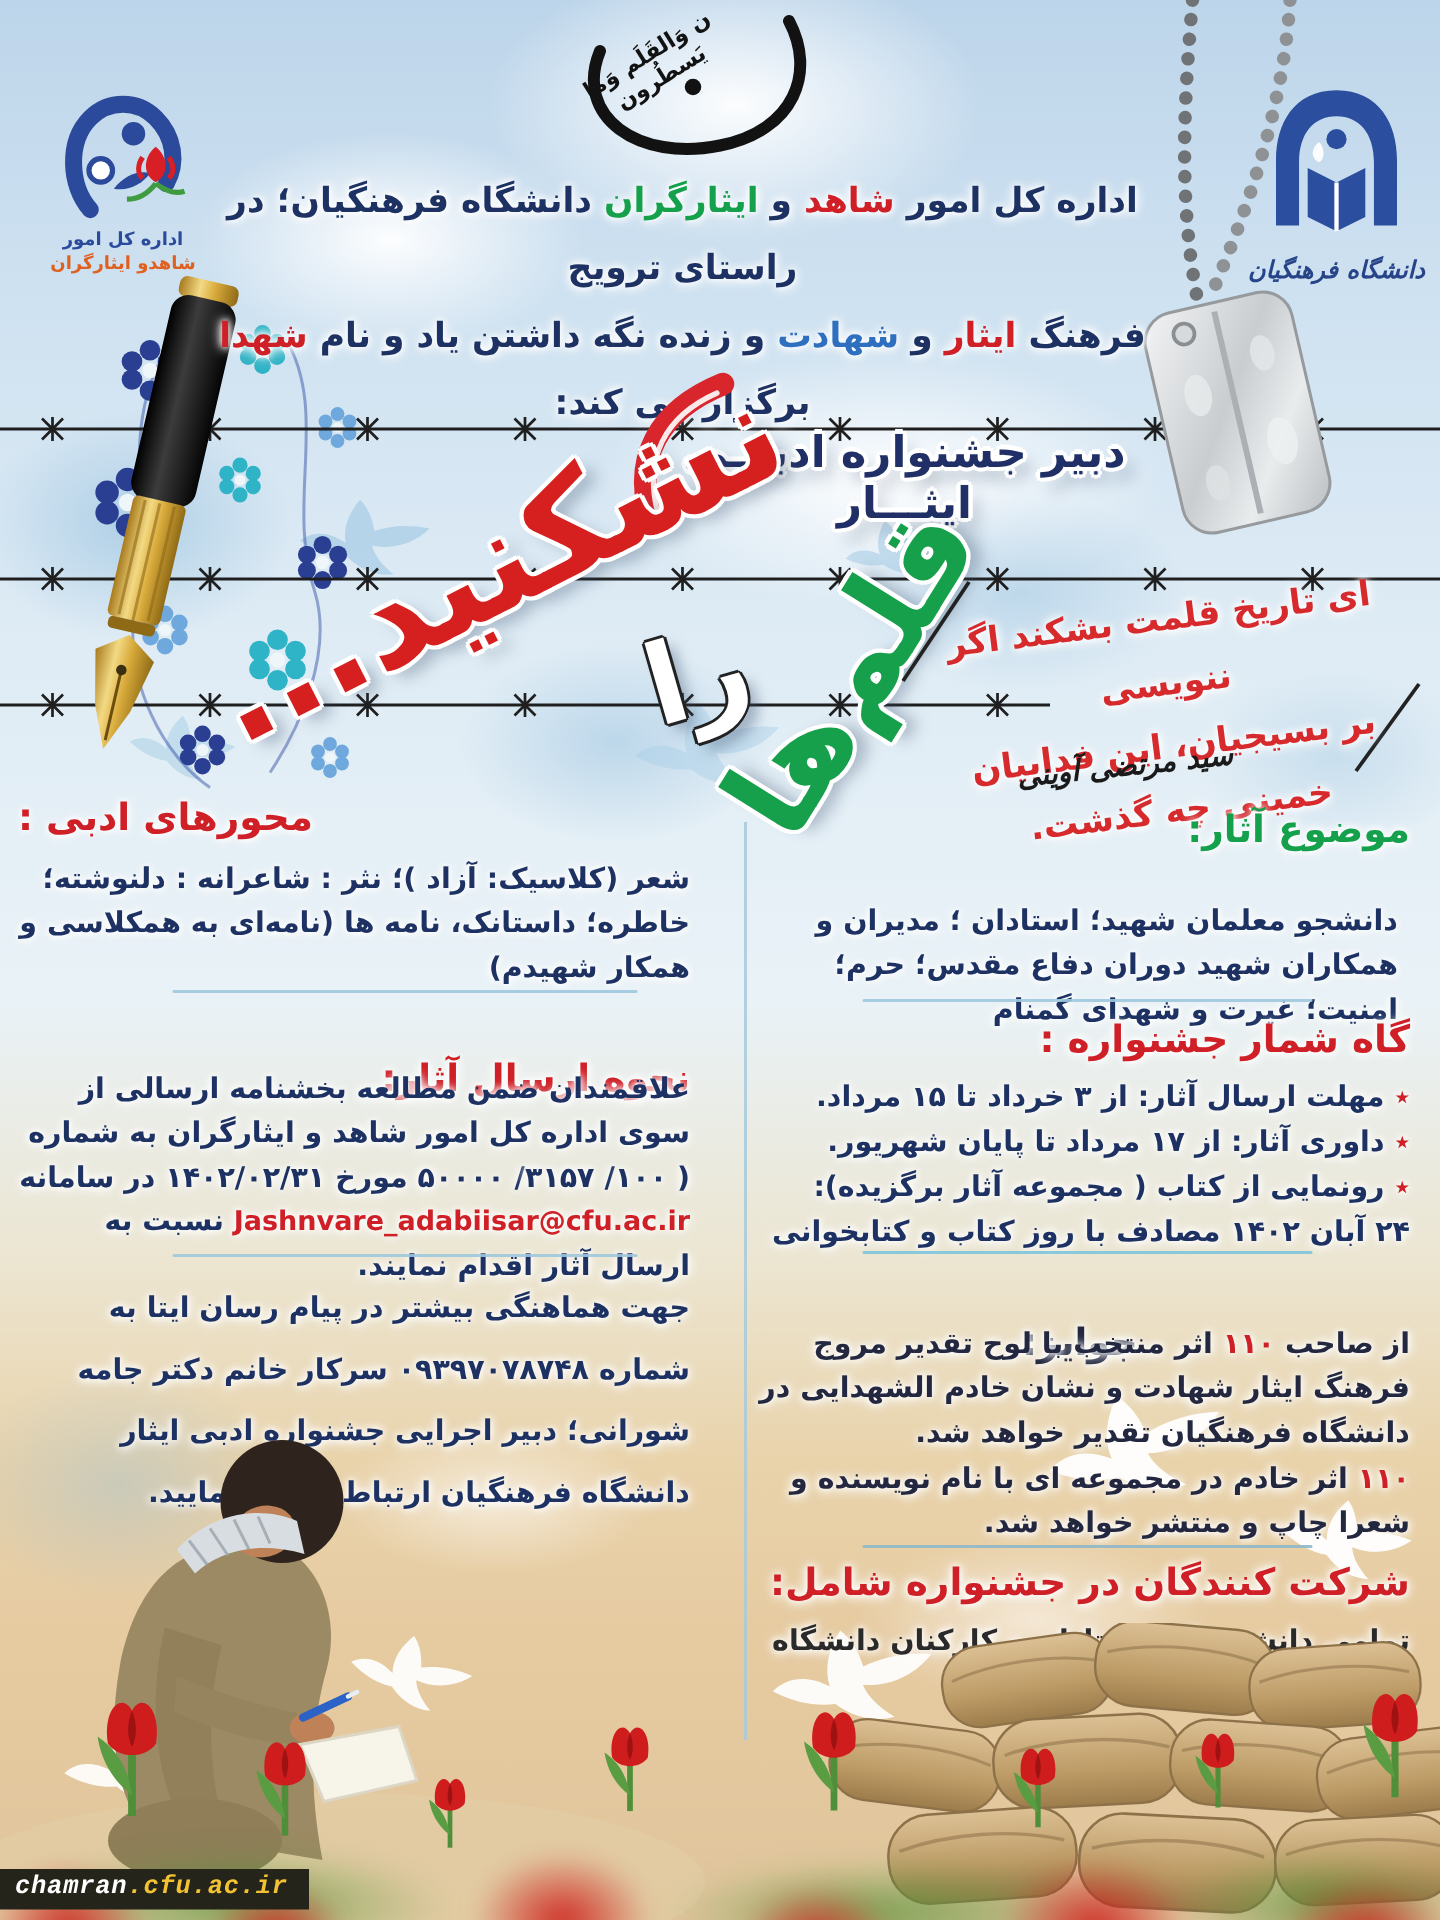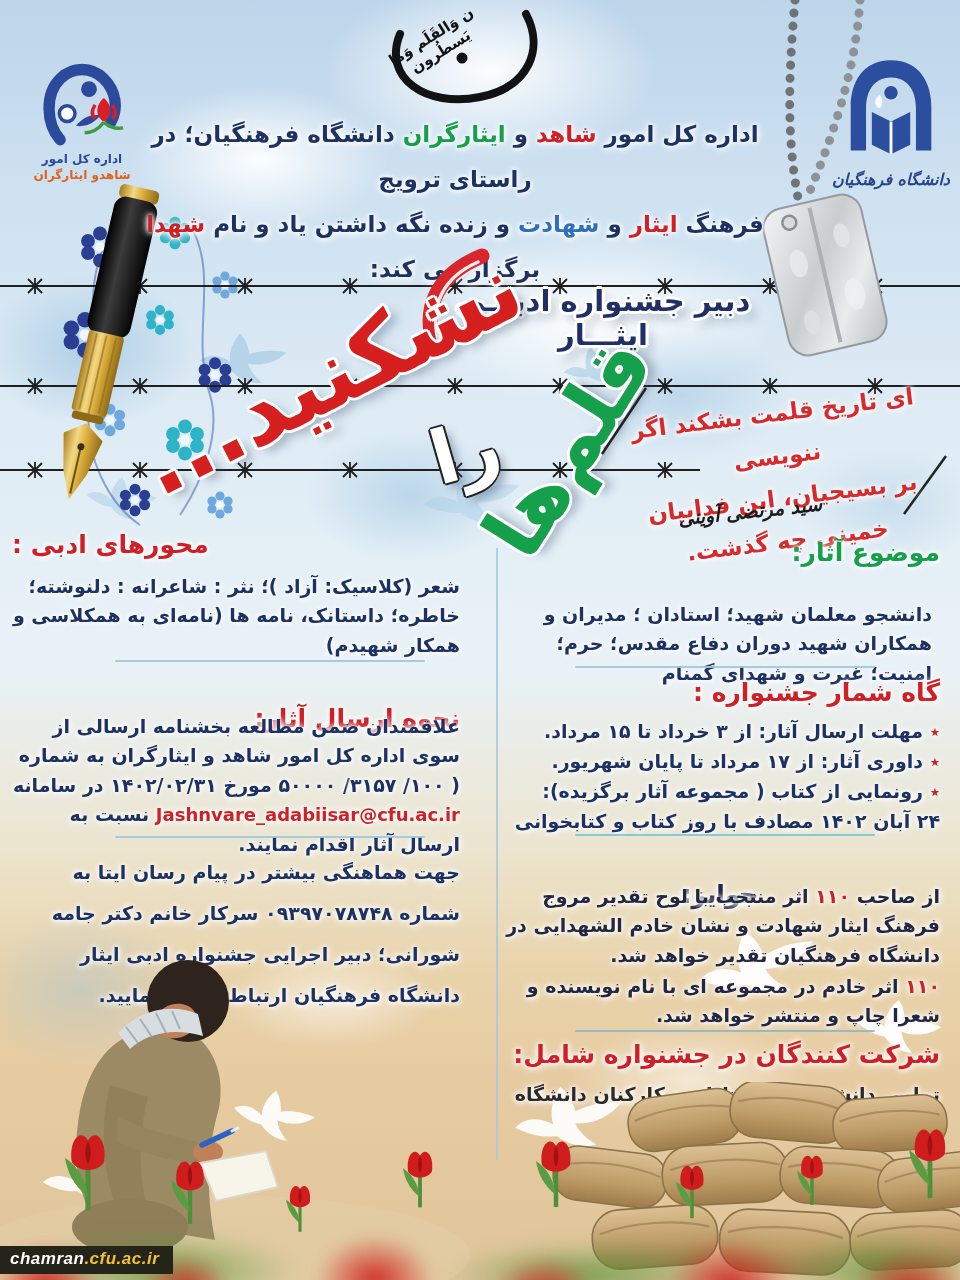--- a/index.html
+++ b/index.html
@@ -30,21 +30,21 @@
       6px 8px 10px rgba(60,80,110,.35);
   }
   .outline-dark{
     text-shadow:-2px 0 0 #222,2px 0 0 #222,0 -2px 0 #222,0 2px 0 #222,
       -1px -1px 0 #222,1px 1px 0 #222,-1px 1px 0 #222,1px -1px 0 #222,
       5px 7px 9px rgba(60,80,110,.4);
   }
   .footer-badge{
     background:#24241a; color:#fff; font-style:italic; font-weight:bold;
     font-size:17px; padding:3px 14px 5px 10px; letter-spacing:.5px;
-    font-family:Liberation Sans, sans-serif;
+    font-family:Liberation Mono, monospace;
   }
   .ltr{direction:ltr; unicode-bidi:isolate;}
 </style>
 </head>
 <body>
 
 <div id="poster">
 
   <div class="blob cloud abs" style="left:260px;top:-60px;width:460px;height:260px;"></div>
   <div class="blob cloud abs" style="left:80px;top:60px;width:360px;height:200px;"></div>

